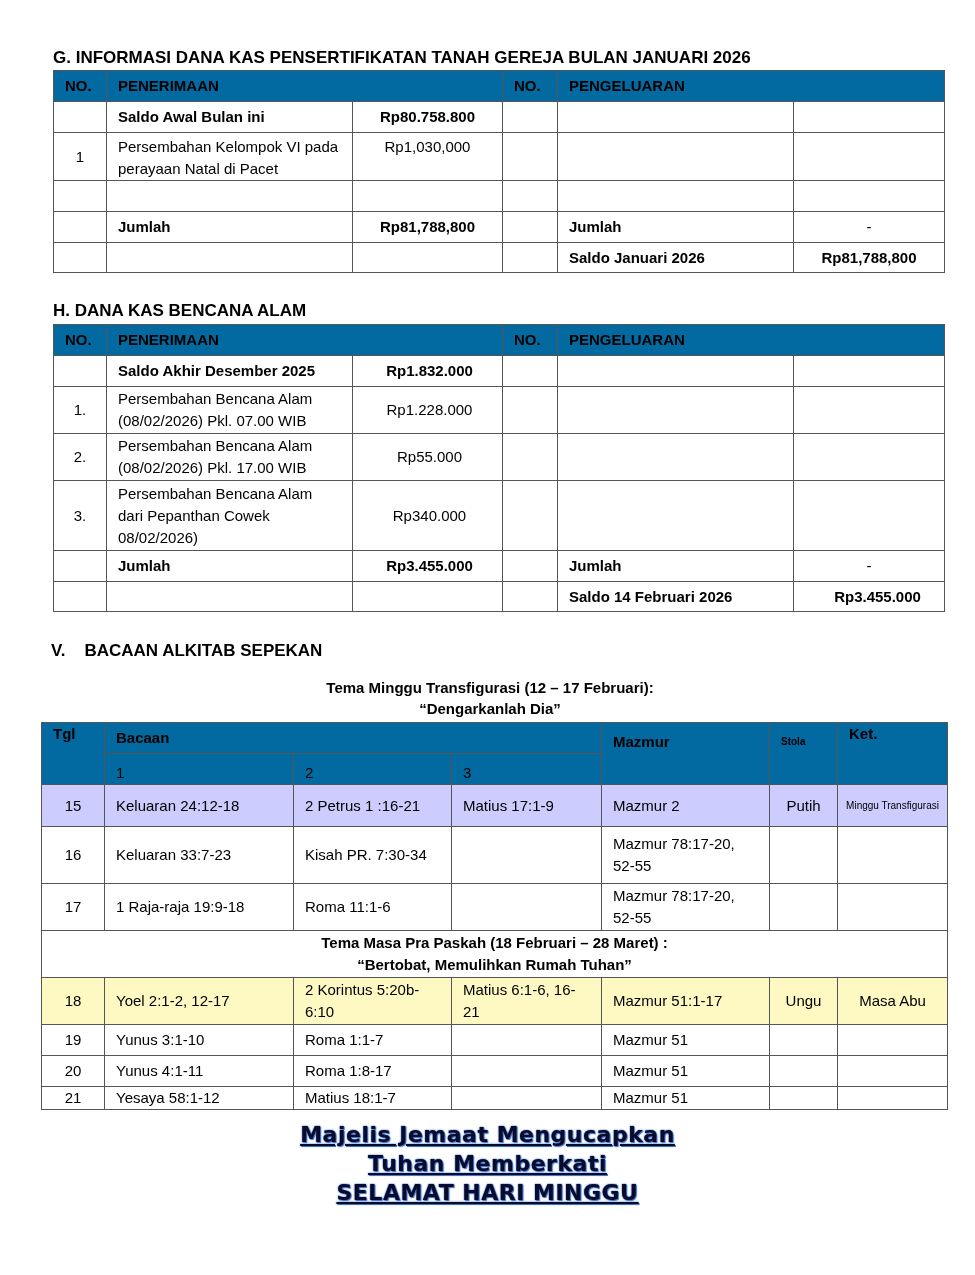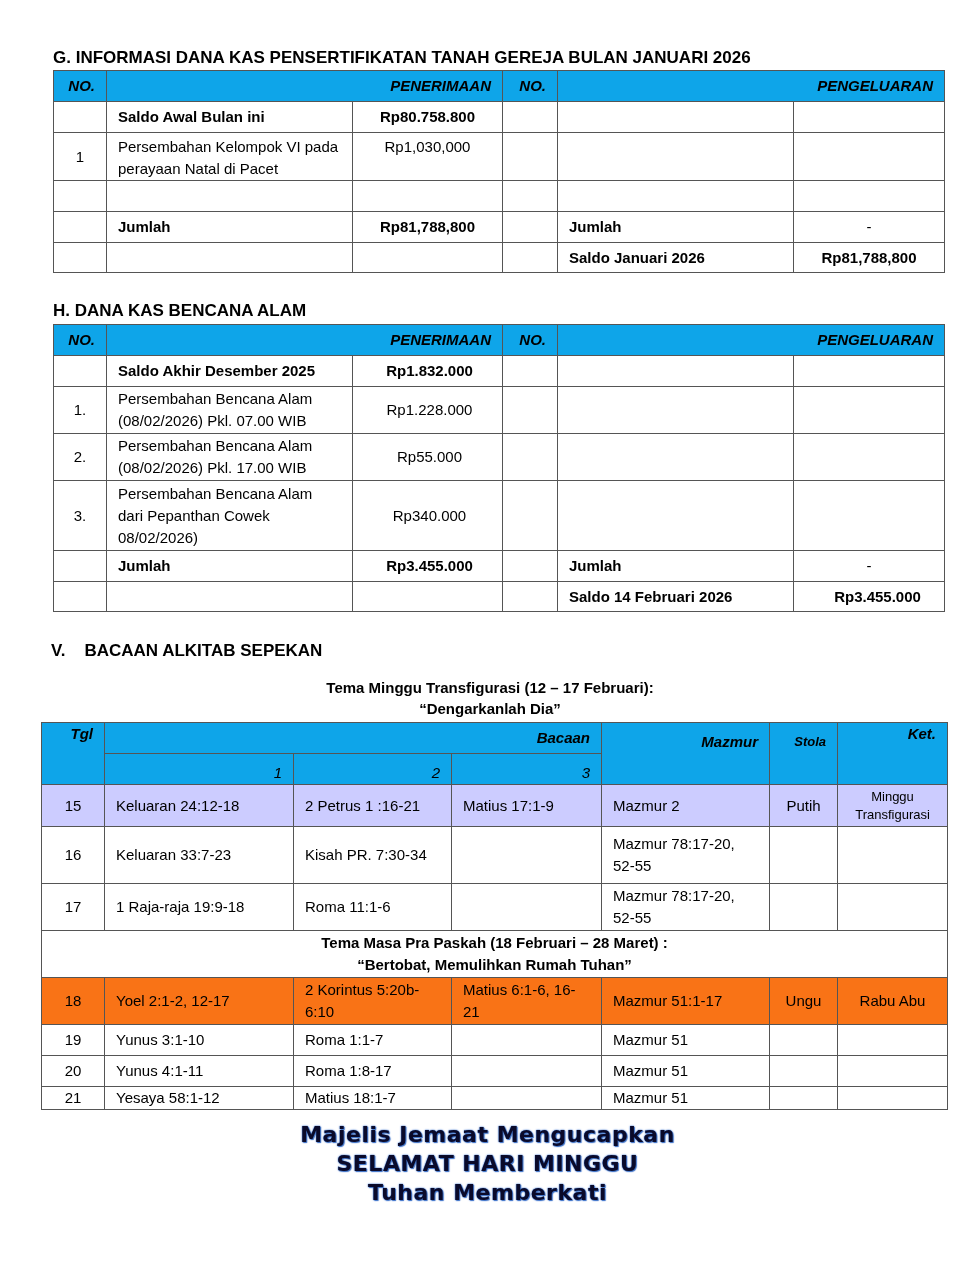--- a/index.html
+++ b/index.html
@@ -1,29 +1,29 @@
 <!DOCTYPE html>
 <html><head>
 <meta charset="utf-8">
 <style>
   html, body { margin: 0; padding: 0; background: #ffffff; }
   body { width: 975px; height: 1275px; position: relative; font-family: "Liberation Sans", sans-serif; color: #000; overflow: hidden; }
   .section-title { position: absolute; font-weight: bold; font-size: 17px; white-space: nowrap; }
   table { border-collapse: collapse; position: absolute; table-layout: fixed; font-size: 15px; }
   td, th { border: 1.5px solid #555; padding: 0 11px; vertical-align: middle; line-height: 22px; }
-  th { background: #0ea5e9; font-weight: bold; text-align: right; font-style: italic; }
+  th { background: #0369a1; font-weight: bold; text-align: left; }
   .b { font-weight: bold; }
   .c { text-align: center; }
   .amt { display: flex; justify-content: center; }
   .top { vertical-align: top; padding-top: 3px; }
   .lav { background: #ccccff; }
-  .purp { background: #f97316; }
-  .small { font-size: 13px; line-height: 18px; }
+  .purp { background: #fef9c3; }
+  .small { font-size: 10px; line-height: 18px; }
   .theme { position: absolute; font-weight: bold; font-size: 15px; text-align: center; line-height: 21px; }
-  .closing { position: absolute; left: 0; width: 975px; top: 1120px; text-align: center; font-family: "DejaVu Sans", sans-serif; font-weight: 900; font-size: 22px; line-height: 29px; color: #0a0a2a; text-shadow: 0 0 2px #4a7fd6, 0 0 1px #2a5fb6, 1px 1px 1px #3a6fc6; letter-spacing: 0.5px; }
+  .closing { position: absolute; left: 0; width: 975px; top: 1120px; text-align: center; font-family: "DejaVu Sans", sans-serif; font-weight: 900; font-size: 22px; line-height: 29px; color: #0a0a2a; text-shadow: 0 0 2px #4a7fd6, 0 0 1px #2a5fb6, 1px 1px 1px #3a6fc6; letter-spacing: 0.5px; text-decoration: underline; }
 </style>
 </head>
 <body>
 
 <div class="section-title" style="left:53px; top:48px;">G. INFORMASI DANA KAS PENSERTIFIKATAN TANAH GEREJA BULAN JANUARI 2026</div>
 <table style="left:53px; top:70px; width:891px;">
   <colgroup>
       <col style="width:53px">
       <col style="width:246px">
       <col style="width:150px">
@@ -260,21 +260,21 @@
       <div>“Bertobat, Memulihkan Rumah Tuhan”</div>
     </td>
   </tr>
   <tr class="purp" style="height:47px">
     <td class="c">18</td>
     <td>Yoel 2:1-2, 12-17</td>
     <td>2 Korintus 5:20b-6:10</td>
     <td>Matius 6:1-6, 16-21</td>
     <td>Mazmur 51:1-17</td>
     <td class="c">Ungu</td>
-    <td class="c">Rabu Abu</td>
+    <td class="c">Masa Abu</td>
   </tr>
   <tr style="height:31px">
     <td class="c">19</td>
     <td>Yunus 3:1-10</td>
     <td>Roma 1:1-7</td>
     <td></td>
     <td>Mazmur 51</td>
     <td class="c"></td>
     <td class="c"></td>
   </tr>
@@ -294,15 +294,15 @@
     <td></td>
     <td>Mazmur 51</td>
     <td class="c"></td>
     <td class="c"></td>
   </tr>
 </tbody>
   </table>
 
 <div class="closing">
   <div>Majelis Jemaat Mengucapkan</div>
+  <div>Tuhan Memberkati</div>
   <div>SELAMAT HARI MINGGU</div>
-  <div>Tuhan Memberkati</div>
 </div>
 
 </body></html>

